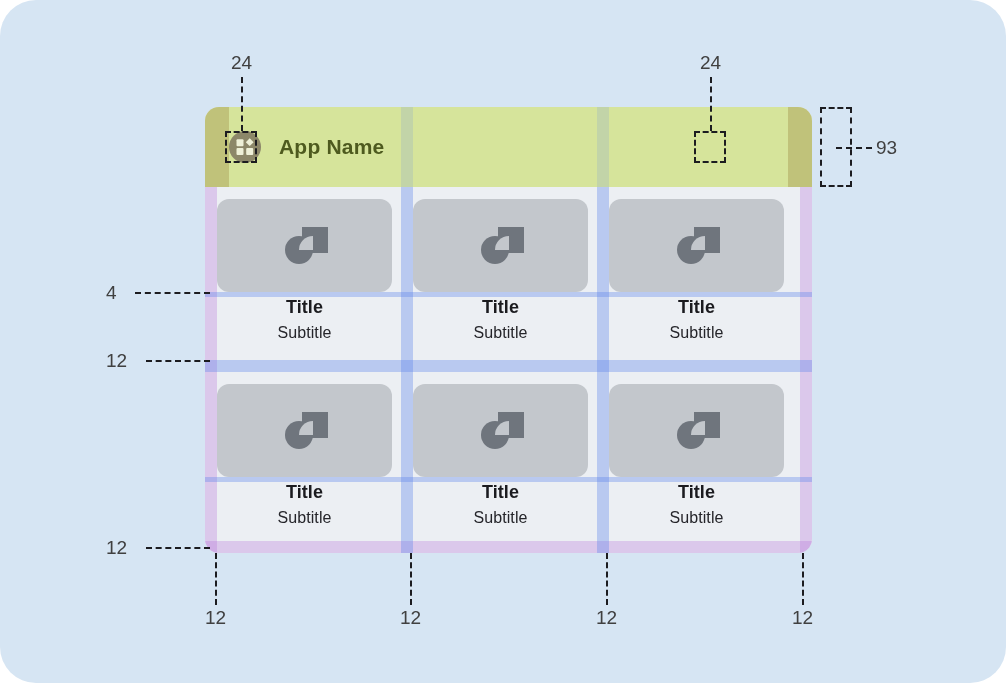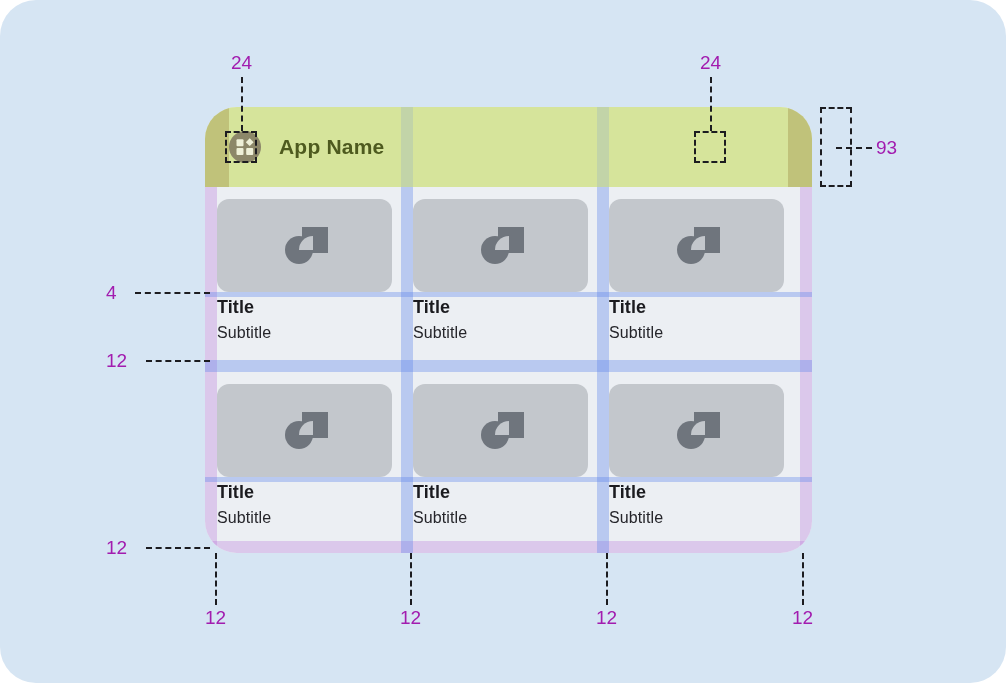--- a/index.html
+++ b/index.html
@@ -15,21 +15,21 @@
     background:#d6e5f3;
     border-radius:36px;
     overflow:hidden;
   }
 
   
   #frame{
     position:absolute;
     left:205px;top:107px;
     width:607px;height:446px;
-    border-radius:32px;
+    border-radius:14px;
     overflow:hidden;
     background:#eceff3;
   }
 
   
   #appbar{
     position:absolute;left:0;top:0;
     width:607px;height:80px;
     background:#d6e49b;
     box-sizing:border-box;
@@ -55,20 +55,21 @@
     font-size:21px;font-weight:bold;
     color:#4e5a1f;letter-spacing:.2px;
     white-space:nowrap;
   }
 
   
   #content{
     position:absolute;left:0;top:80px;
     width:607px;height:366px;
     background:#eceff3;
+    text-align:center;
   }
 
   .card{
     position:absolute;
     width:175px;
   }
   .card-image{
     width:175px;height:93px;
     background:#c3c7cc;
     border-radius:12px;
@@ -98,21 +99,21 @@
     border-left:2px dashed #1c1c20;
     width:0;
   }
   .lead-h{
     position:absolute;
     border-top:2px dashed #1c1c20;
     height:0;
   }
   .ann{
     position:absolute;
-    font-size:19px;color:#a21caf;
+    font-size:19px;color:#404040;
     white-space:nowrap;
   }
   .dashbox{
     position:absolute;
     border:2px dashed #1c1c20;
     box-sizing:border-box;
   }
 
   svg{display:block;}
 </style>

